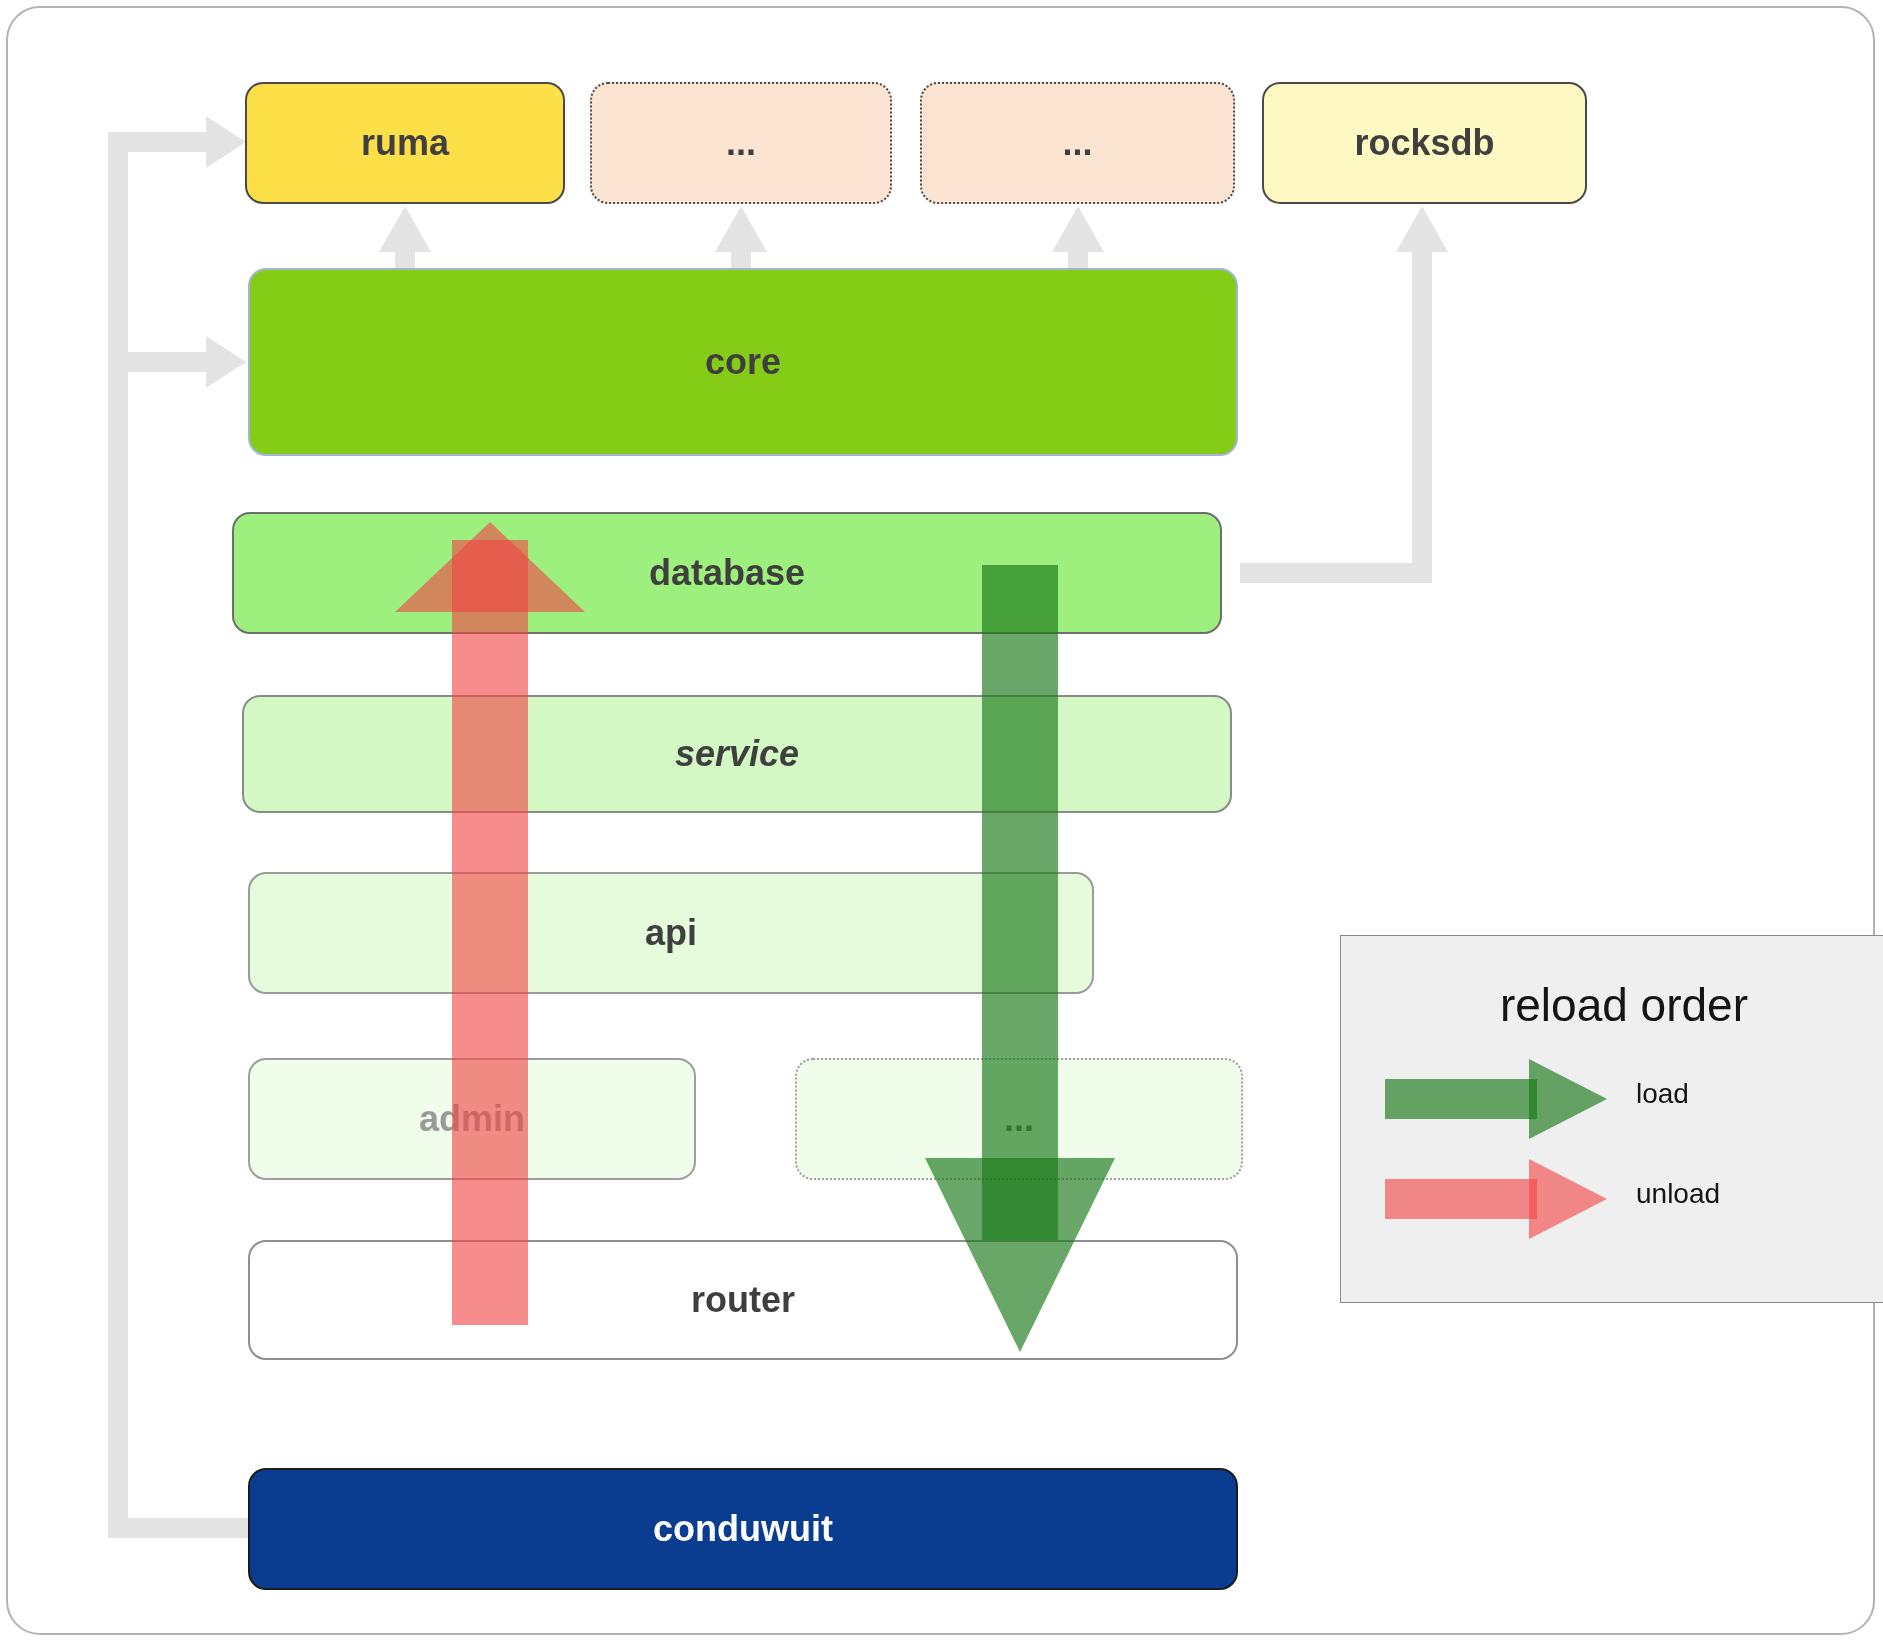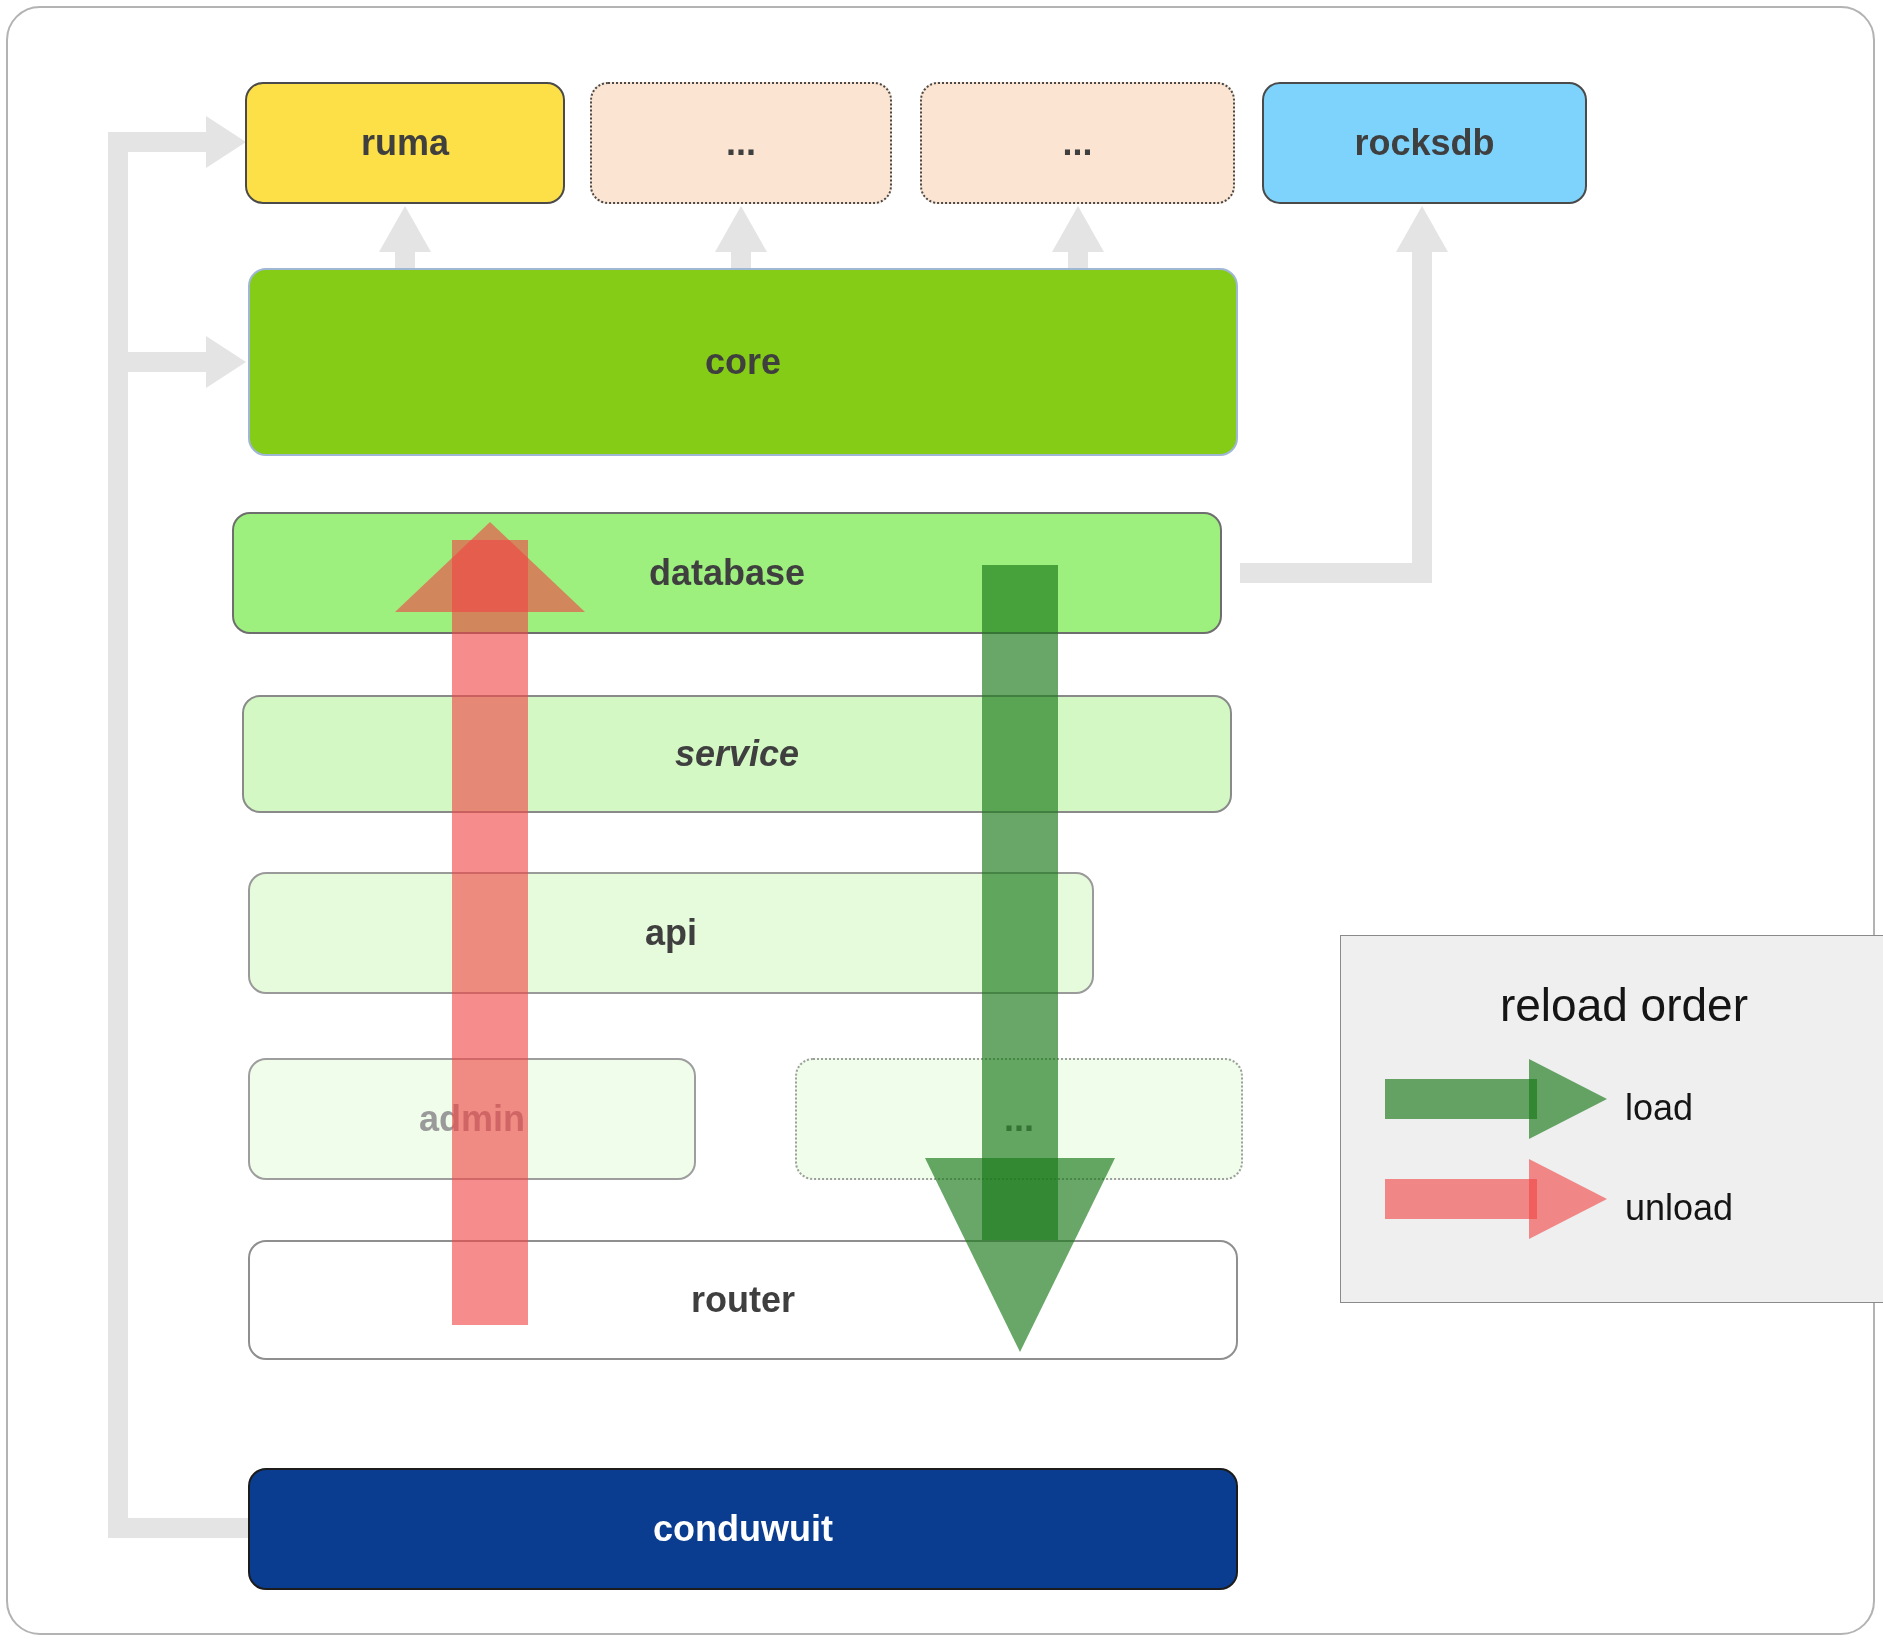--- a/index.html
+++ b/index.html
@@ -9,38 +9,38 @@
   .frame { position:absolute; left:6px; top:6px; width:1869px; height:1629px;
            border:2px solid #b3b3b3; border-radius:34px; z-index:0; }
   svg.layer { position:absolute; left:0; top:0; pointer-events:none; }
   #underlay { z-index:1; }
   #overlay  { z-index:3; }
   .node { position:absolute; z-index:2; display:flex; align-items:center; justify-content:center;
           border-radius:18px; font-size:36px; font-weight:600; color:#3f3f3f; }
   .n-ruma      { left:245px;  top:82px;   width:320px; height:122px; background:#fde047; border:2px solid #4a4a4a; }
   .n-dep1      { left:590px;  top:82px;   width:302px; height:122px; background:#fbe5d2; border:2px dotted #4a4a4a; }
   .n-dep2      { left:920px;  top:82px;   width:315px; height:122px; background:#fbe5d2; border:2px dotted #4a4a4a; }
-  .n-rocksdb   { left:1262px; top:82px;   width:325px; height:122px; background:#7dd3fc; border:2px solid #4a4a4a; }
+  .n-rocksdb   { left:1262px; top:82px;   width:325px; height:122px; background:#fef9c3; border:2px solid #4a4a4a; }
   .n-core      { left:248px;  top:268px;  width:990px; height:188px; background:#84cc16; border:2px solid #9fb6d4; }
   .n-database  { left:232px;  top:512px;  width:990px; height:122px; background:#9ef07e; border:2px solid #6e6e6e; }
   .n-service   { left:242px;  top:695px;  width:990px; height:118px; background:#d3f8c4; border:2px solid #8a8a8a;font-style:italic; }
   .n-api       { left:248px;  top:872px;  width:846px; height:122px; background:#e6fbdb; border:2px solid #9a9a9a; }
   .n-admin     { left:248px;  top:1058px; width:448px; height:122px; background:#f0fdea; border:2px solid #9e9e9e; color:#9a9a9a; }
   .n-more      { left:795px;  top:1058px; width:448px; height:122px; background:#f0fdea; border:2px dotted #9e9e9e; color:#6a6a6a; }
   .n-router    { left:248px;  top:1240px; width:990px; height:120px; background:#ffffff; border:2px solid #8f8f8f; }
   .n-conduwuit { left:248px;  top:1468px; width:990px; height:122px; background:#0a3d8f; border:2px solid #1c1c1c;
                  color:#ffffff; font-weight:bold; }
   .legend { position:absolute; left:1340px; top:935px; width:568px; height:368px;
             background:#efefef; border:1px solid #8a8a8a; z-index:4; }
   .legend-title { position:absolute; top:42px; left:0; width:100%; text-align:center;
                   font-size:46px; color:#151515; }
   .legend-arrow { position:absolute; left:38px; }
   .legend-arrow.load   { top:118px; }
   .legend-arrow.unload { top:218px; }
-  .legend-label { position:absolute; left:284px; font-size:36px; color:#151515;margin-top:9px; }
+  .legend-label { position:absolute; left:295px; font-size:28px; color:#151515; }
   .legend-label.load   { top:142px; }
   .legend-label.unload { top:242px; }
 </style>
 </head>
 <body>
 
 <div class="canvas">
 
   <div class="frame"></div>
 

